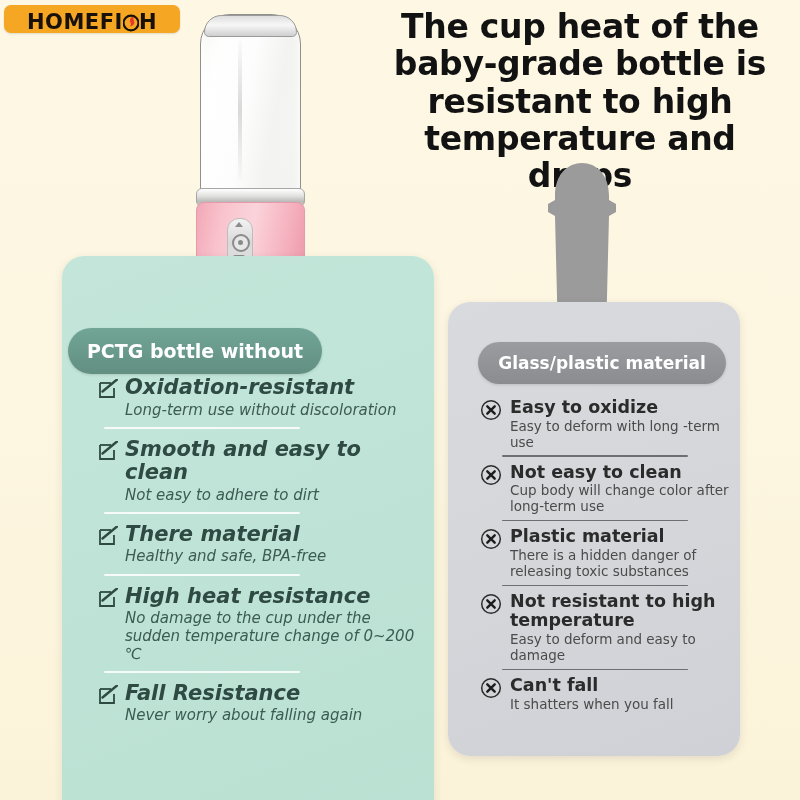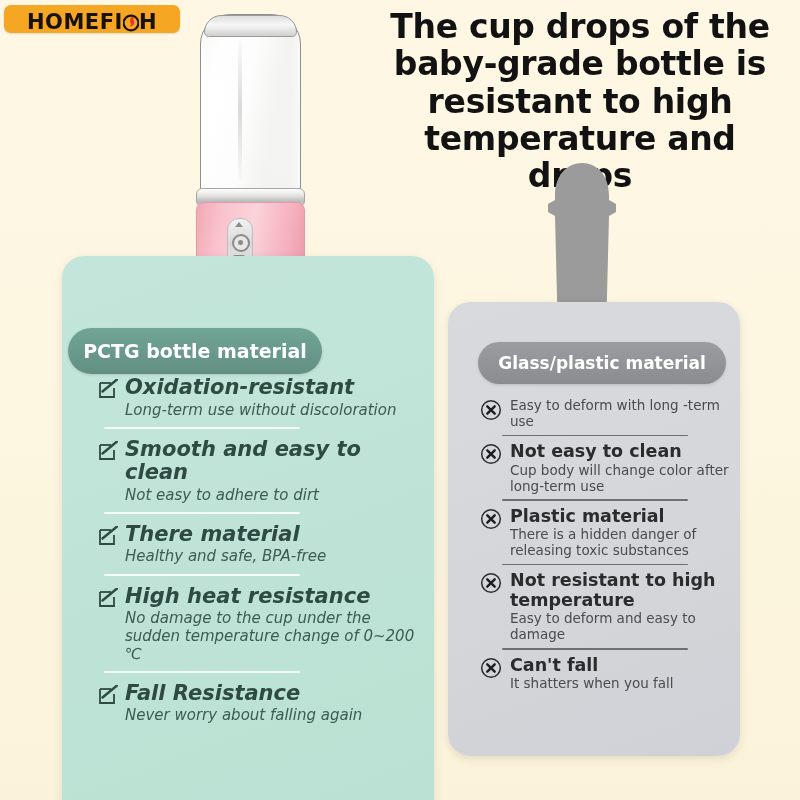--- a/index.html
+++ b/index.html
@@ -323,21 +323,21 @@
           <circle cx="8" cy="10" r="7.4" fill="none" stroke="#17110a" stroke-width="2.1"></circle>
           <path d="M9.4 3.6 C6.2 6.2 6.9 8.4 7.6 9.9 C8.2 11.2 8.0 12.3 6.7 13.0 C8.9 13.6 11.4 12.2 11.3 9.6 C11.25 7.8 10.1 6.6 10.5 4.6 C10.2 4.2 9.8 3.9 9.4 3.6 Z" fill="#e8372a"></path>
           <path d="M7.0 8.0 C5.6 9.6 5.6 11.2 6.4 12.2 C5.9 11.0 6.3 9.6 7.0 8.0 Z" fill="#f6a41f"></path>
         </svg>
       </span>
       <span>H</span>
     </div>
   </div>
 
   <div class="headline">
-    <span>The cup drops of the</span>
+    <span>The cup heat of the</span>
     <span>baby-grade bottle is</span>
     <span>resistant to high</span>
     <span>temperature and drops</span>
   </div>
 
   <div class="product">
     <div class="blender-cup"></div>
     <div class="blender-lid"></div>
     <div class="cup-highlight"></div>
     <div class="blender-collar"></div>
@@ -428,39 +428,40 @@
         <div class="item-body">
           <div class="item-title">Fall Resistance</div>
           <div class="item-desc">Never worry about falling again</div>
         </div>
       </div>
 
     </div>
   </div>
 
   <div class="pill pill-good">
-    <span>PCTG bottle material</span>
+    <span>PCTG bottle without</span>
   </div>
 
   <div class="panel panel-bad">
 
     <div class="pill pill-bad">
       <span>Glass/plastic material</span>
     </div>
 
     <div class="list list-bad">
 
       <div class="item">
         <span class="icon-x">
           <svg width="22" height="22" viewBox="0 0 22 22">
             <circle cx="11" cy="11" r="9.3" fill="none" stroke="#2b2b2b" stroke-width="1.5"></circle>
             <path d="M7.3 7.3 L14.7 14.7 M14.7 7.3 L7.3 14.7" stroke="#1d1d1d" stroke-width="2.4" stroke-linecap="round"></path>
           </svg>
         </span>
         <div class="item-body">
+          <div class="item-title">Easy to oxidize</div>
           <div class="item-desc">Easy to deform with long -term use</div>
         </div>
       </div>
       <div class="divider"></div>
 
       <div class="item">
         <span class="icon-x">
           <svg width="22" height="22" viewBox="0 0 22 22">
             <circle cx="11" cy="11" r="9.3" fill="none" stroke="#2b2b2b" stroke-width="1.5"></circle>
             <path d="M7.3 7.3 L14.7 14.7 M14.7 7.3 L7.3 14.7" stroke="#1d1d1d" stroke-width="2.4" stroke-linecap="round"></path>

